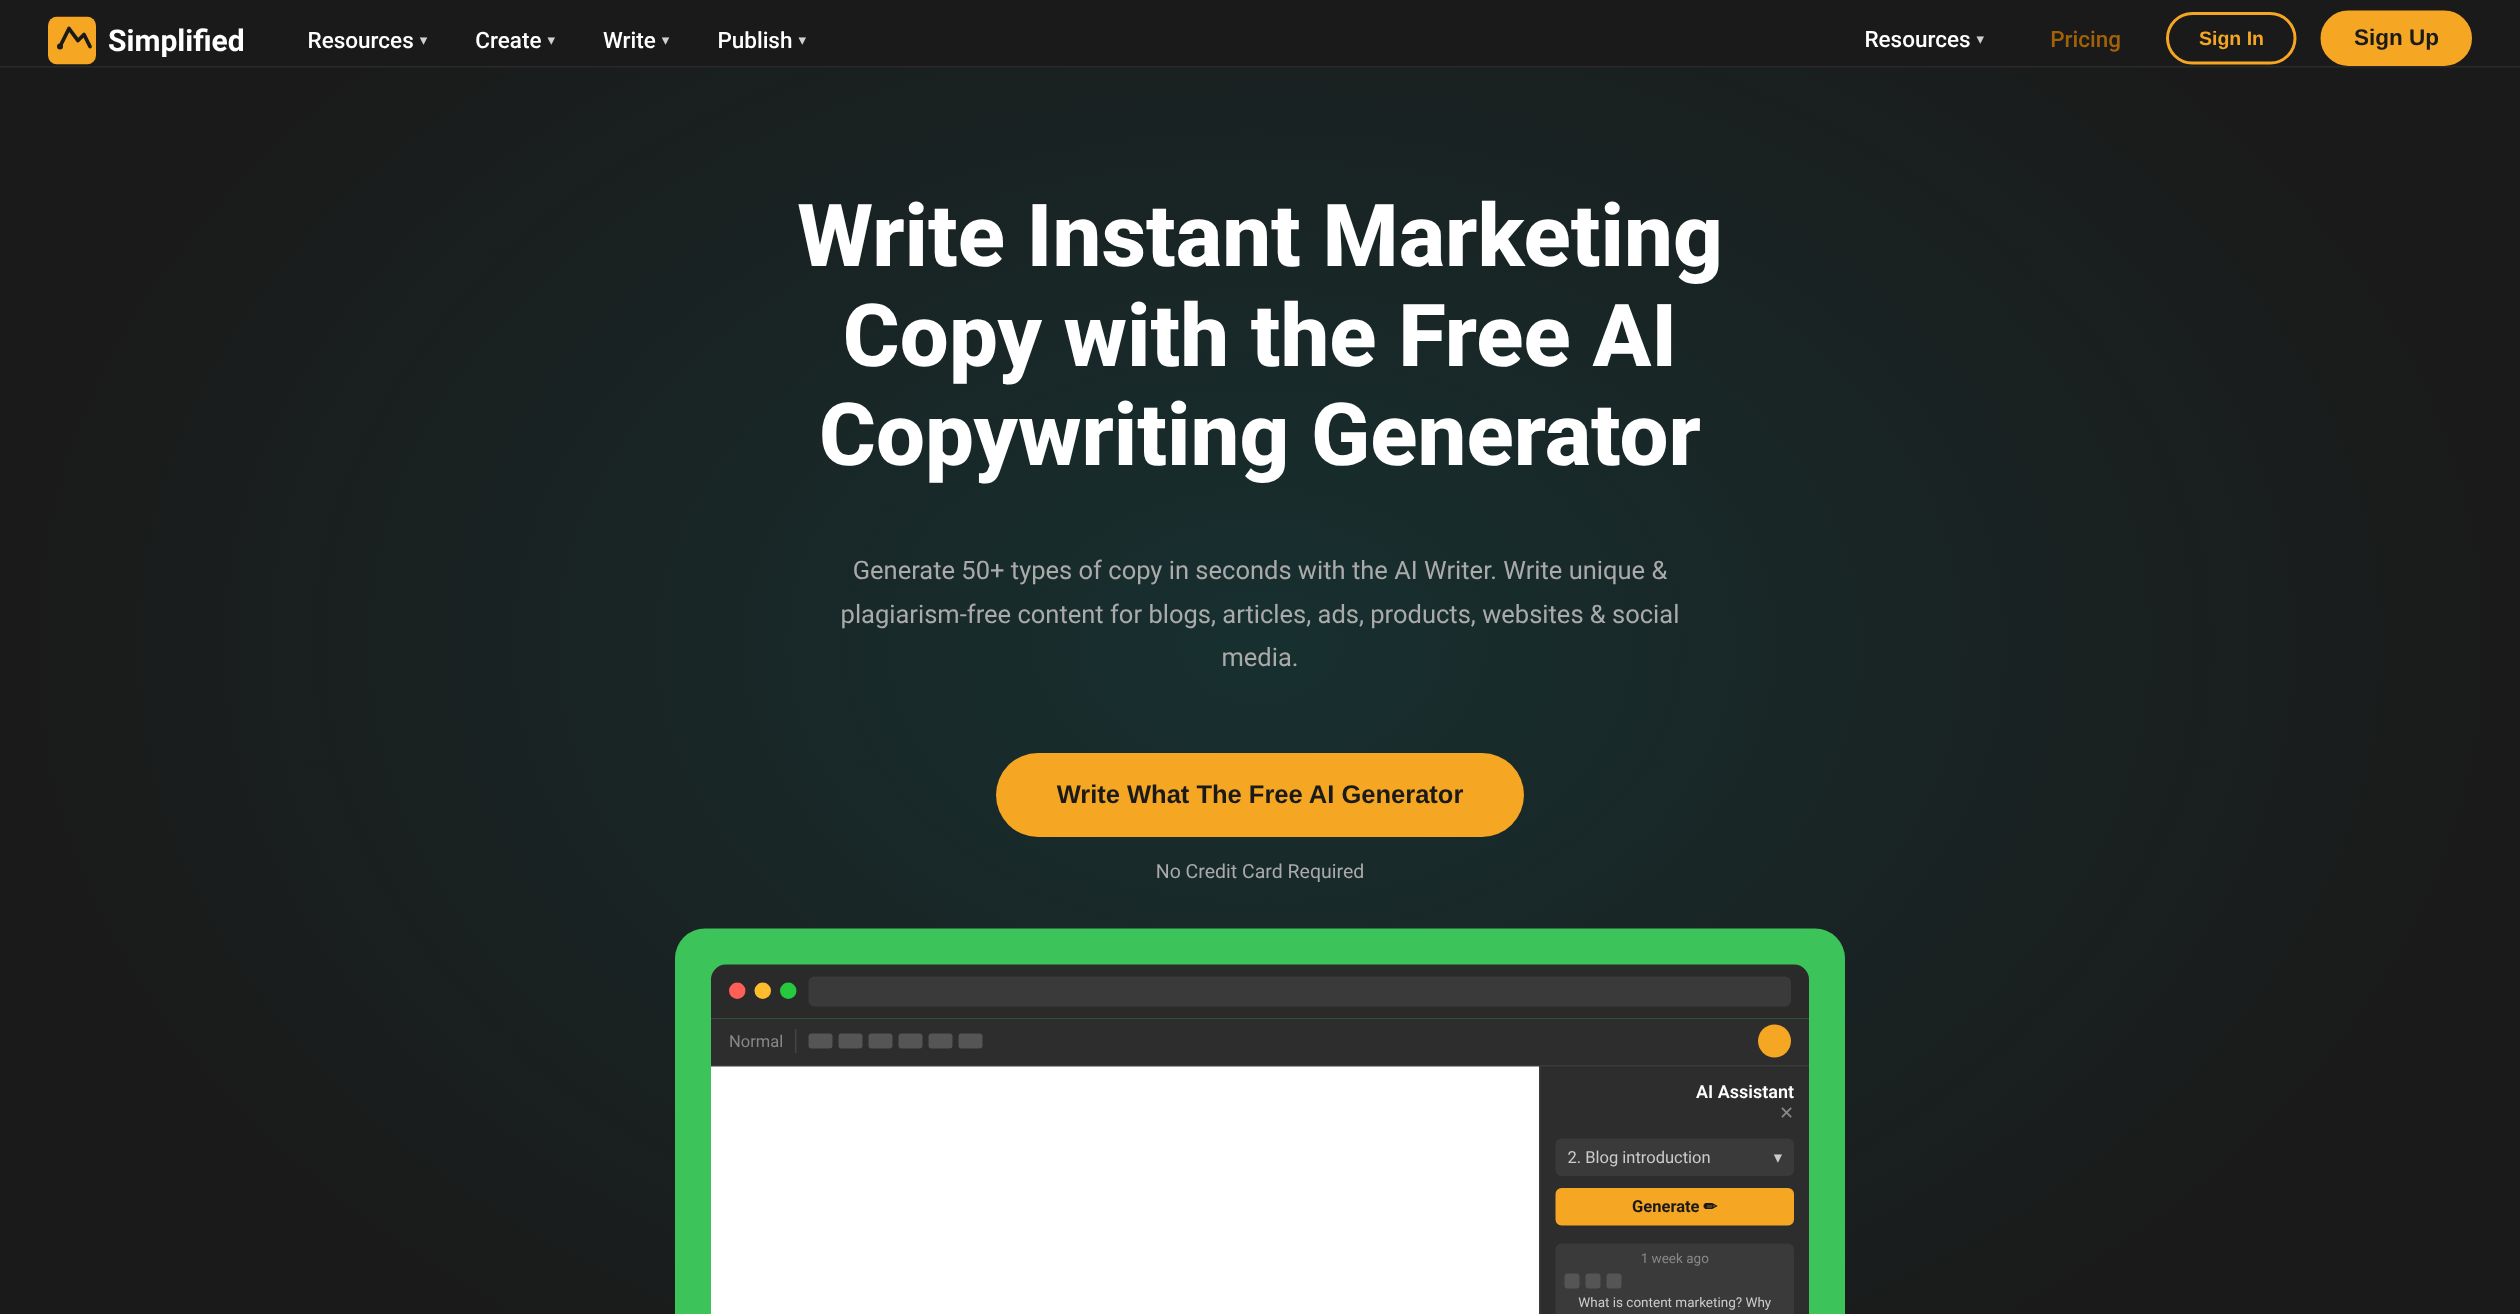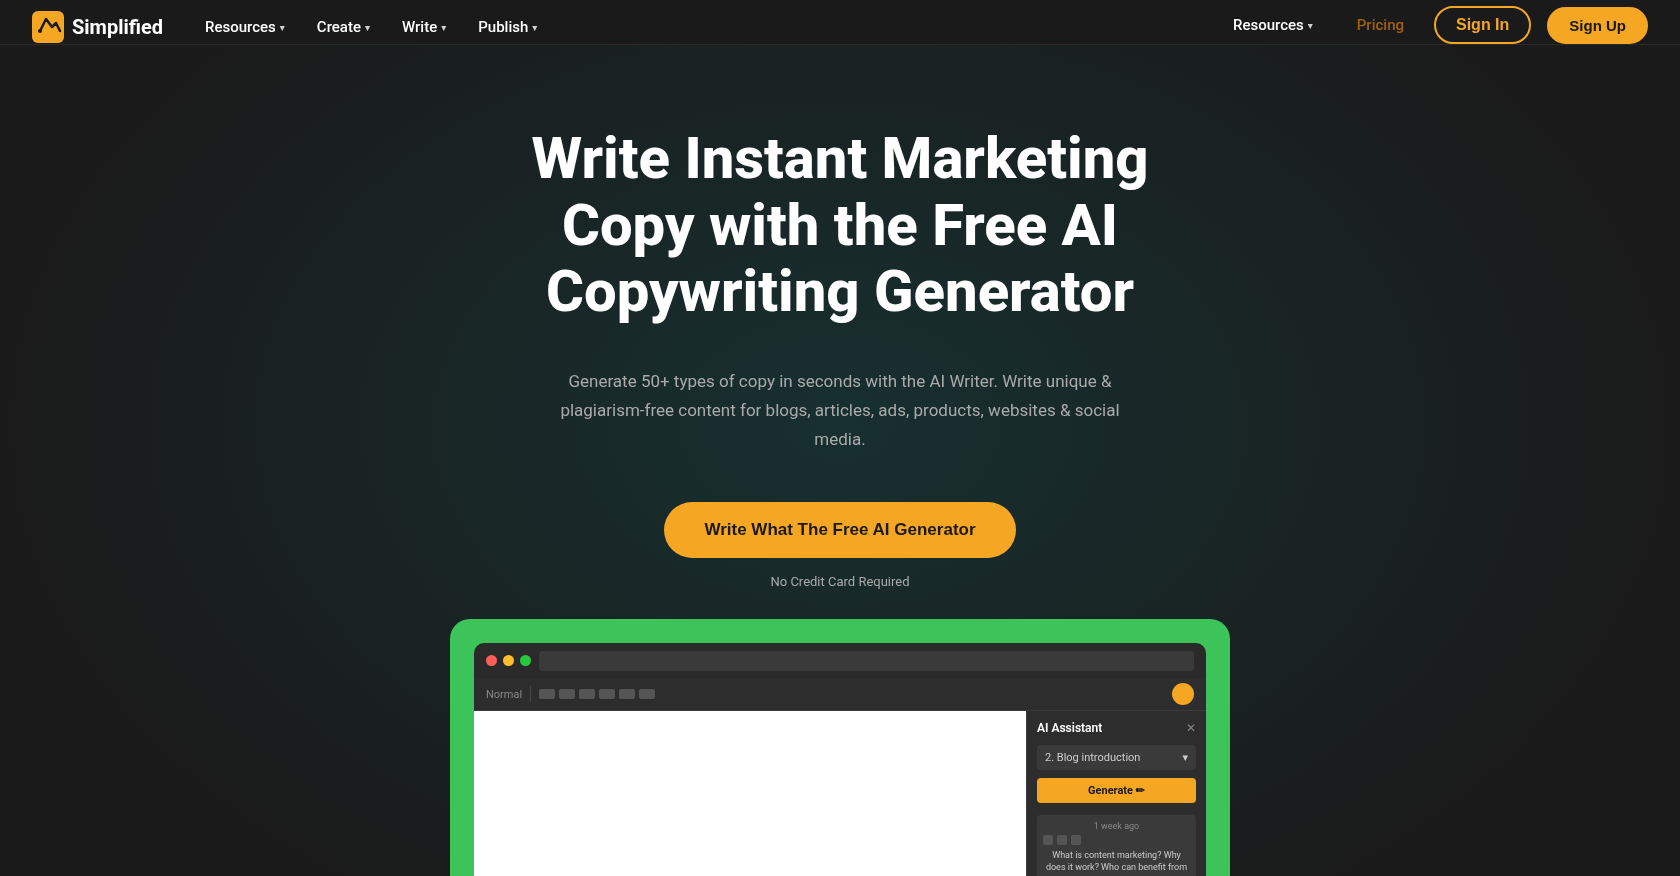--- a/index.html
+++ b/index.html
@@ -103,21 +103,21 @@
       font-weight: 500;
       cursor: pointer;
     }
 
     .btn-signin {
       padding: 8px 20px;
       border: 2px solid #f5a623;
       border-radius: 50px;
       background: transparent;
       color: #f5a623;
-      font-size: 16px;
+      font-size: 13px;
       font-weight: 600;
       cursor: pointer;
       transition: background 0.2s;
     }
 
     .btn-signup {
       padding: 8px 20px;
       border: 2px solid #f5a623;
       border-radius: 50px;
       background: #f5a623;
@@ -276,20 +276,21 @@
       background: #2d2d2d;
       border-left: 1px solid #3a3a3a;
       padding: 10px;
     }
 
     .ai-panel-header {
       display: flex;
       justify-content: space-between;
       align-items: flex-end;
       margin-bottom: 10px;
+      flex-direction: column;
     }
 
     .ai-panel-title {
       color: #ffffff;
       font-size: 12px;
       font-weight: 600;
     }
 
     .close-btn {
       color: #888;

